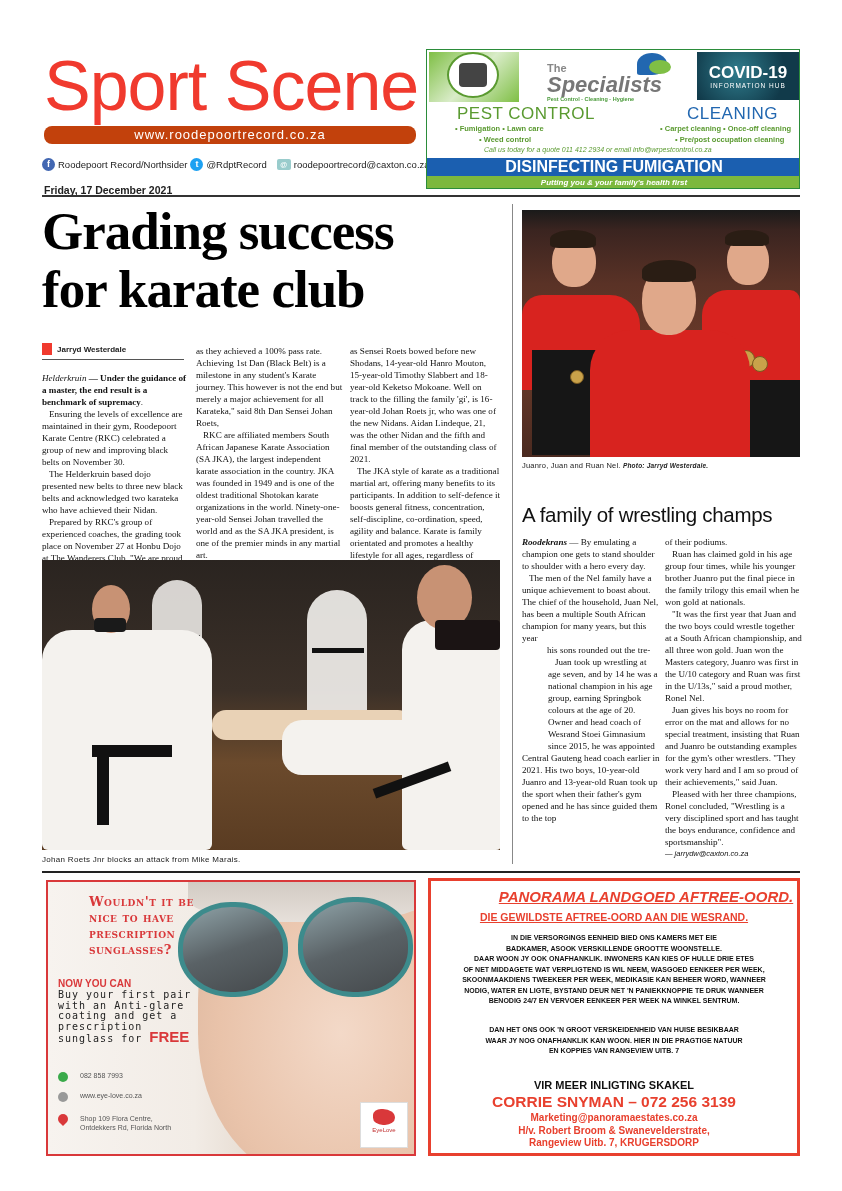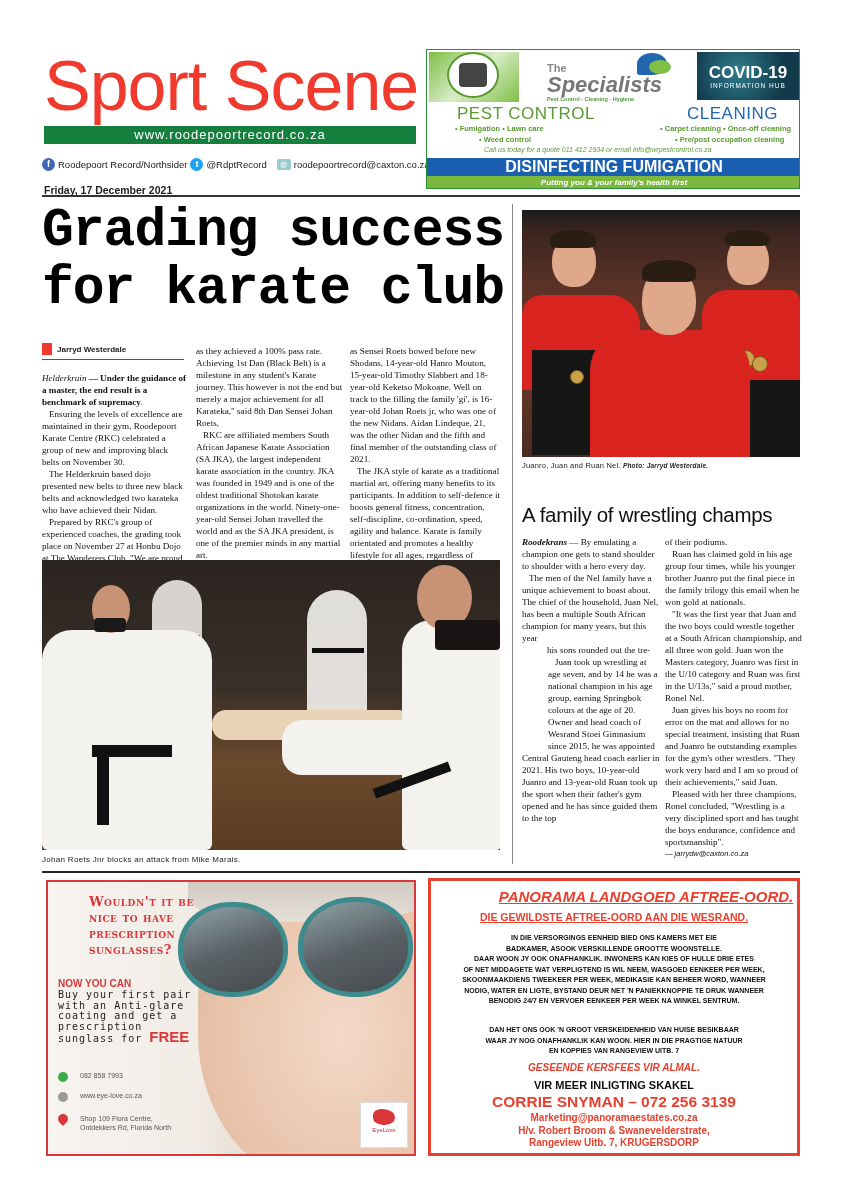--- a/index.html
+++ b/index.html
@@ -7,22 +7,22 @@
   body { position: relative; font-family: "Liberation Serif", serif; color: #111; }
 
   
   .masthead-title {
     position: absolute; left: 44px; top: 46px; width: 380px; height: 80px;
     font-family: "Liberation Sans", sans-serif; font-size: 70px; line-height: 80px;
     color: #f03a2e; letter-spacing: -1px; font-weight: normal;
   }
   .masthead-url {
     position: absolute; left: 44px; top: 126px; width: 372px; height: 18px;
-    background: #15803d; color: #fff; text-align: center;
-    font-family: "Liberation Sans", sans-serif; font-size: 13px; line-height: 18px; letter-spacing: 1px;
+    background: #c2410c; color: #fff; text-align: center;
+    font-family: "Liberation Sans", sans-serif; font-size: 13px; line-height: 18px; letter-spacing: 1px; border-radius: 8px;
   }
   .social-row {
     position: absolute; left: 42px; top: 156px; height: 16px; display: flex; align-items: center; gap: 3px;
     font-family: "Liberation Sans", sans-serif; font-size: 9.5px; color: #222;
   }
   .social-ico { width: 13px; height: 13px; border-radius: 50%; display: inline-flex; align-items: center; justify-content: center; color: #fff; font-size: 9px; font-weight: bold; }
   .ico-fb { background: #4267b2; }
   .ico-tw { background: #1da1f2; }
   .ico-mail { background: #9cc; border-radius: 2px; width: 14px; height: 11px; font-size: 7px; }
   .social-gap { width: 4px; }
@@ -71,21 +71,21 @@
     color: #fff; text-align: center; font-size: 16px; font-weight: bold; line-height: 18px;
   }
   .spec-bar-green {
     position: absolute; left: 0; top: 126px; width: 374px; height: 13px; background: #7cb83e;
     color: #fff; text-align: center; font-size: 8px; font-style: italic; font-weight: bold; line-height: 13px;
   }
 
   
   .headline {
     position: absolute; left: 42px; top: 202px; width: 470px;
-    font-family: Liberation Mono, monospace; font-weight: bold; font-size: 53px; line-height: 58px;
+    font-family: Liberation Serif, serif; font-weight: bold; font-size: 53px; line-height: 58px;
     color: #000; letter-spacing: -1px;
   }
   .byline { position: absolute; left: 42px; top: 343px; display: flex; align-items: center; gap: 5px; width: 142px; }
   .byline-box { width: 10px; height: 12px; background: #f03a2e; }
   .byline-name { font-family: "Liberation Sans", sans-serif; font-size: 8px; font-weight: bold; color: #222; }
   .byline-rule { position: absolute; left: 42px; top: 359px; width: 142px; height: 1px; background: #555; }
 
   .col {
     position: absolute; font-family: "Liberation Serif", serif; font-size: 9.1px; line-height: 12px;
     color: #111; text-align: left;
@@ -358,21 +358,20 @@
     <div>OF NET MIDDAGETE WAT VERPLIGTEND IS WIL  NEEM, WASGOED EENKEER PER WEEK,</div>
     <div>SKOONMAAKDIENS  TWEEKEER PER WEEK, MEDIKASIE KAN BEHEER WORD, WANNEER</div>
     <div>NODIG, WATER EN LIGTE, BYSTAND DEUR NET 'N PANIEKKNOPPIE TE DRUK WANNEER</div>
     <div>BENODIG 24/7 EN VERVOER EENKEER PER WEEK NA WINKEL SENTRUM.</div>
   </div>
   <div class="pano-body2">
     <div>DAN HET ONS OOK 'N GROOT VERSKEIDENHEID VAN HUISE BESIKBAAR</div>
     <div>WAAR JY NOG ONAFHANKLIK KAN WOON.   HIER IN DIE PRAGTIGE NATUUR</div>
     <div>EN KOPPIES VAN RANGEVIEW UITB. 7</div>
   </div>
-  <div class="pano-greet">GESEENDE KERSFEES VIR ALMAL.</div>
   <div class="pano-call">VIR MEER INLIGTING SKAKEL</div>
   <div class="pano-name">CORRIE SNYMAN – 072 256 3139</div>
   <div class="pano-info">
     <div>Marketing@panoramaestates.co.za</div>
     <div>H/v. Robert Broom &amp; Swanevelderstrate,</div>
     <div>Rangeview Uitb. 7, KRUGERSDORP</div>
   </div>
 </div>
 
 </body></html>

